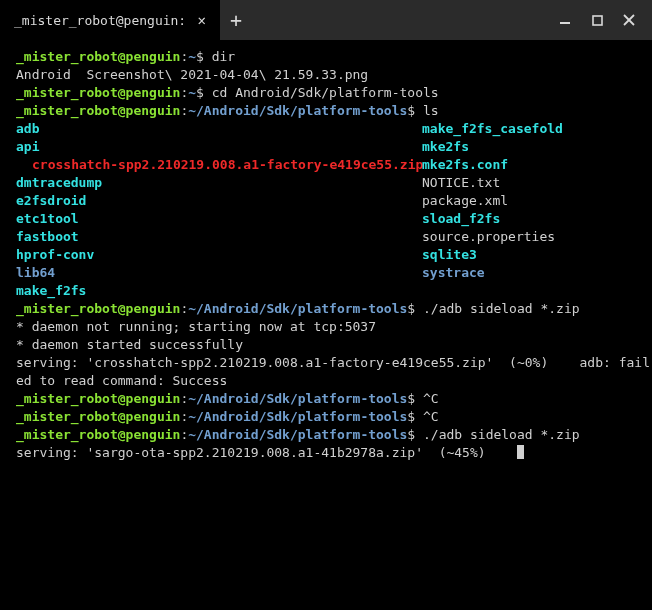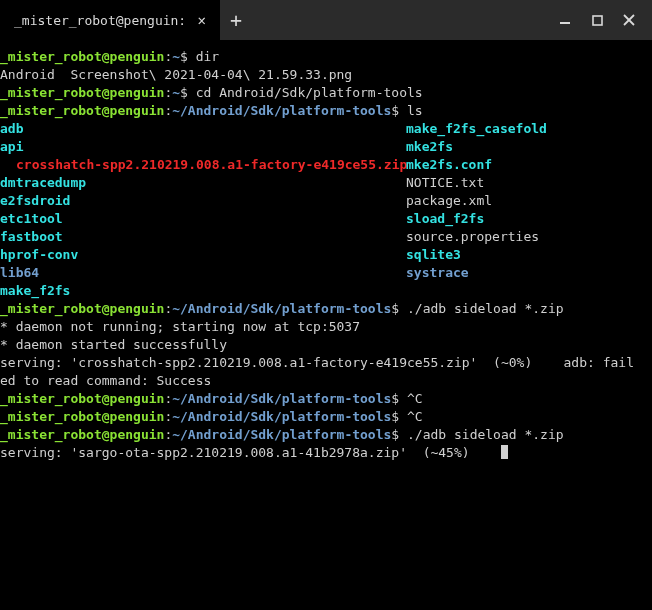--- a/index.html
+++ b/index.html
@@ -60,21 +60,21 @@
     width: 26px;
     height: 26px;
     display: flex;
     align-items: center;
     justify-content: center;
     color: #d9d9d9;
     cursor: pointer;
   }
   .win-btn svg { stroke: #d9d9d9; }
   .terminal {
-    padding: 8px 0;
+    padding: 8px 16px;
     white-space: pre;
     line-height: 18px;
     font-size: 13px;
   }
   .g { color: #8ae234; font-weight: bold; }  
   .b { color: #729fcf; font-weight: bold; }  
   .c { color: #34e2e2; font-weight: bold; }  
   .r { color: #ef2929; font-weight: bold; margin-left: 16px; }  
   .w { color: #d0d0d0; }                      
   .cursor {

